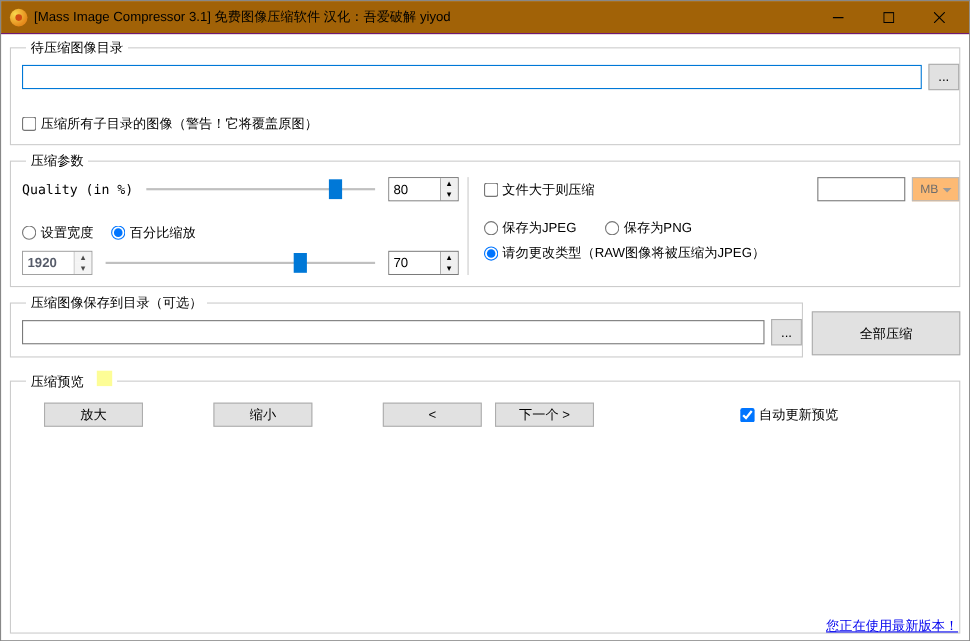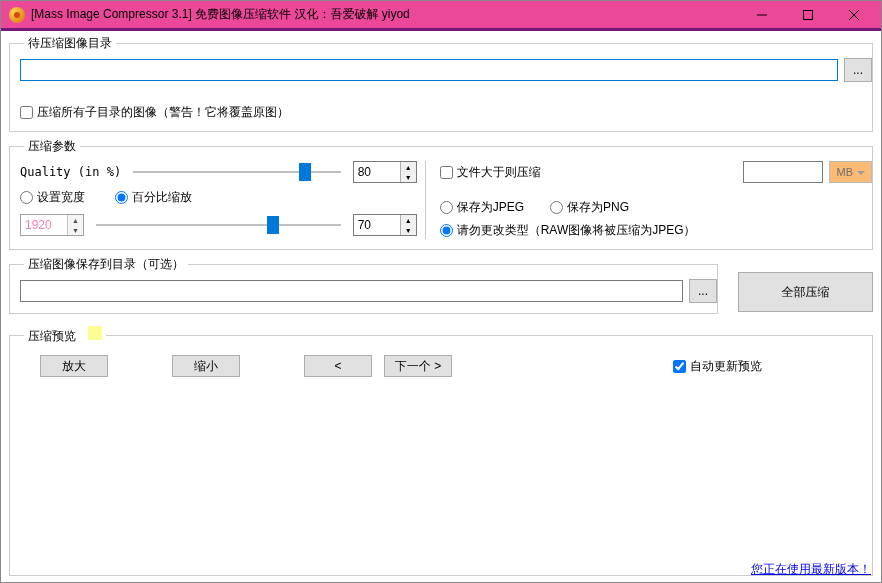--- a/index.html
+++ b/index.html
@@ -1,37 +1,37 @@
 <!DOCTYPE html>
 <html><head>
 <meta charset="utf-8">
 <style>
 * { box-sizing: border-box; margin: 0; padding: 0; }
 body { font-family: "Microsoft YaHei", "Segoe UI", sans-serif; font-size: 12px; background: #fff; color: #000; }
 .window { width: 882px; height: 583px; border: 1px solid #888; display: flex; flex-direction: column; background: #fff; }
-.titlebar { height: 30px; display: flex; align-items: center; padding: 0 4px 0 8px; background: #ec4899; border-bottom: 3px solid #701a75; }
+.titlebar { height: 30px; display: flex; align-items: center; padding: 0 4px 0 8px; background: #a16207; border-bottom: 1px solid #701a75; }
 .titlebar .icon-app { width: 16px; height: 16px; background: radial-gradient(circle at 30% 30%, #f9d74c 0%, #e58a1b 70%); border-radius: 50%; margin-right: 6px; position: relative; }
 .titlebar .icon-app::after { content:""; position:absolute; width:6px; height:6px; background:#d24c14; border-radius:50%; top:5px; left:5px; }
 .titlebar .title { flex: 1; font-size: 12px; }
 .winbtns { display: flex; }
 .winbtn { width: 46px; height: 30px; display:flex; align-items:center; justify-content:center; cursor:default; }
 .winbtn svg { width: 10px; height: 10px; }
 
 .client { flex:1; padding: 4px 8px 0 8px; display:flex; flex-direction:column; position:relative; }
 
 fieldset { border: 1px solid #ccc; margin-bottom: 6px; padding: 6px 0 10px 10px; position: relative; }
 fieldset > legend { font-size: 12px; padding: 0 4px; margin-left: 4px; }
 
 .row { display:flex; align-items:center; gap:6px; }
 .textbox { border: 1px solid #7a7a7a; height: 22px; padding: 0 4px; font-size: 12px; background:#fff; }
 .textbox.blue { border: 1px solid #0078d7; }
 .btn { background: #e1e1e1; border: 1px solid #adadad; height: 24px; font-size:12px; display:inline-flex; align-items:center; justify-content:center; cursor:default; }
 .btn-sm { width: 28px; }
 .btn-wide { width: 135px; height: 40px; }
-.btn-tool { width: 68px; height: 22px; }
+.btn-tool { width: 90px; height: 22px; }
 
 .checkbox { display:flex; align-items:center; gap:4px; }
 .checkbox input { width:13px; height:13px; }
 .radio { display:flex; align-items:center; gap:4px; }
 .radio input { width:13px; height:13px; }
 
 .params-row { display:flex; align-items:stretch; }
 .params-left { flex: 0 0 47.5%; padding-right: 8px; }
 .params-right { flex: 1; border-left: 1px solid #ccc; padding-left: 14px; }
 .label-inline { font-size:12px; }
@@ -39,21 +39,21 @@
 
 .slider-wrap { position:relative; height: 22px; display:flex; align-items:center; }
 .slider-track { flex:1; height:2px; background:#c0c0c0; position:relative; }
 .slider-thumb { position:absolute; top:-8px; width:12px; height:18px; background:#0078d7; }
 
 .spinner { display:inline-flex; border:1px solid #7a7a7a; height:22px; }
 .spinner input { border:none; width:46px; padding:0 4px; font-size:12px; }
 .spinner .arrows { width:16px; display:flex; flex-direction:column; border-left:1px solid #adadad; }
 .spinner .arrows div { flex:1; display:flex; align-items:center; justify-content:center; font-size:7px; background:#f0f0f0; }
 
-.output-row { display:flex; align-items:flex-start; gap:20px; margin-bottom:6px; }
+.output-row { display:flex; align-items:flex-start; gap:8px; margin-bottom:6px; }
 .output-fieldset { flex:1; }
 
 .preview-fieldset { flex:1; display:flex; flex-direction:column; min-height: 0; }
 .preview-toolbar { display:flex; align-items:center; gap:12px; padding: 4px 20px; }
 .preview-toolbar .spacer { width: 40px; }
 .preview-right { margin-left:auto; display:flex; align-items:center; gap:4px; padding-right: 90px; }
 .preview-area { flex:1; margin-top:2px; }
 
 .footer-link { position:absolute; right:10px; bottom:4px; color:#0000ee; text-decoration:underline; font-size:12px; }
 
@@ -119,34 +119,34 @@
             </div>
             <div class="spinner">
               <input value="80" style="">
               <div class="arrows">
                   <div>▲</div>
                   <div>▼</div>
                 </div>
             </div>
           </div>
 
-          <div class="row" style="margin-top:6px; gap:30px">
+          <div class="row" style="margin-top:20px; gap:16px">
             <label class="radio">
               <input type="radio" name="dim" style="">
               <span>设置宽度</span>
             </label>
             <label class="radio">
               <input type="radio" name="dim" checked="" style="">
               <span>百分比缩放</span>
             </label>
           </div>
 
           <div class="row" style="margin-top:8px">
             <div class="spinner" style="opacity:.7">
-              <input style="color: #ec4899;" value="1920">
+              <input style="color: #0f172a; font-weight: bold;" value="1920">
               <div class="arrows">
                   <div>▲</div>
                   <div>▼</div>
                 </div>
             </div>
             <div class="slider-wrap" style="flex:1; margin:0 6px">
               <div class="slider-track">
                   <div class="slider-thumb" style="left:70%"></div>
                 </div>
             </div>

